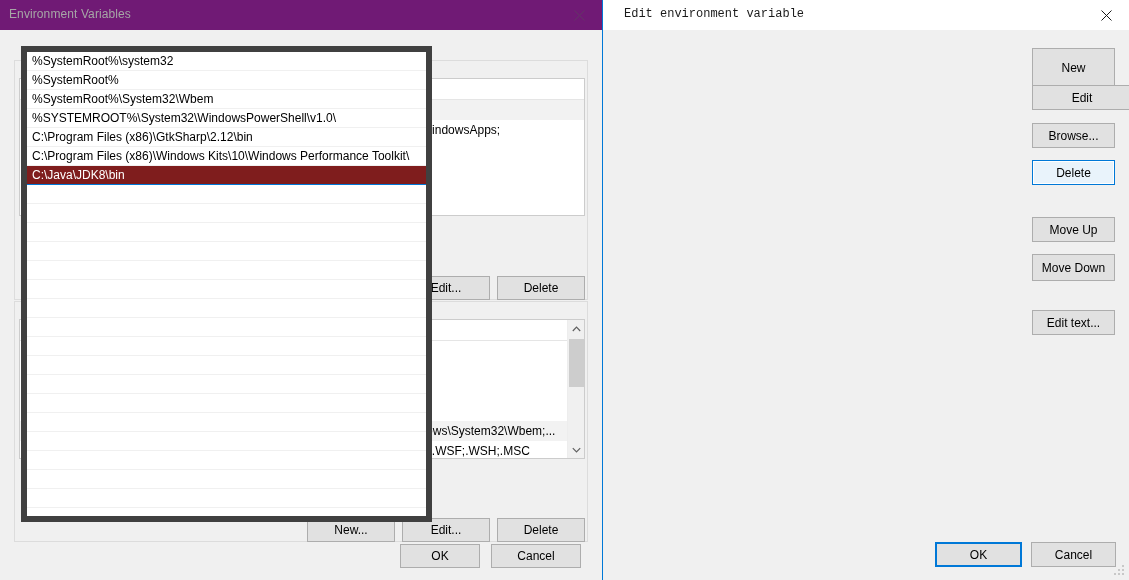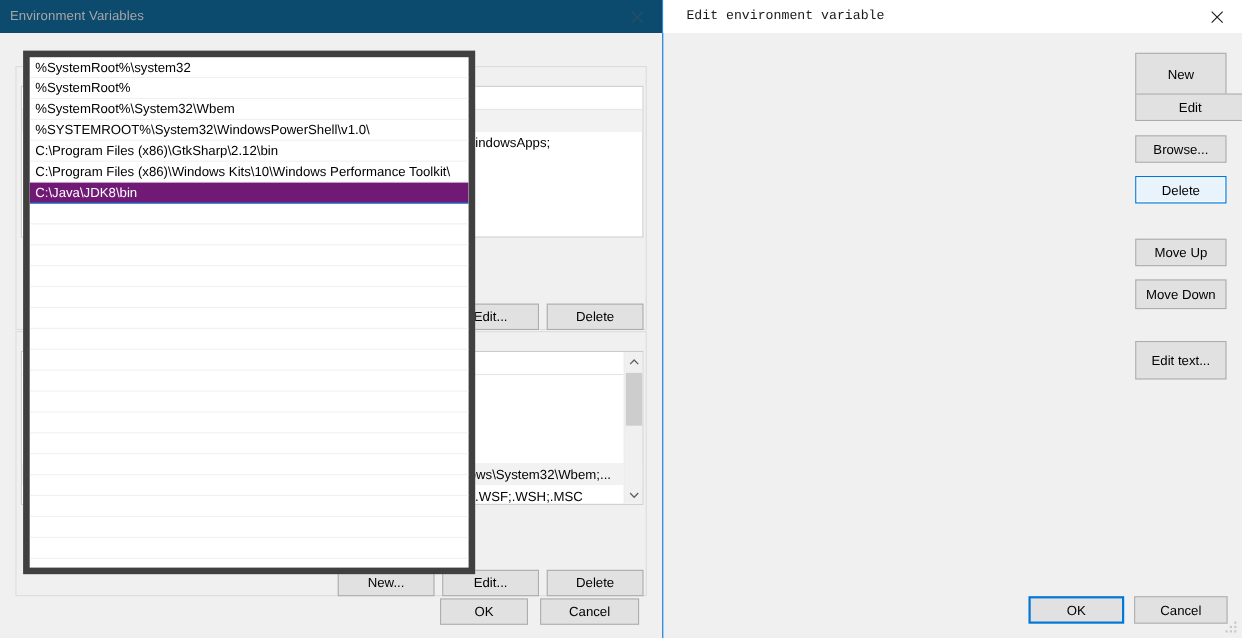--- a/index.html
+++ b/index.html
@@ -16,21 +16,21 @@
   
   .win-left {
     position: absolute; left: 0; top: 0;
     width: 602px; height: 580px;
     background: #f0f0f0;
     border-right: 1px solid #d9d9d9;
   }
   .titlebar-left {
     position: absolute; left: 0; top: 0;
     width: 602px; height: 30px;
-    background: #0c4a6e;
+    background: #701a75;
   }
   .titlebar-left .title {
     position: absolute; left: 9px; top: 7px;
     font-size: 12px; color: #a6a6a6;
     letter-spacing: .1px;
     white-space: nowrap;
   }
   .close-left {
     position: absolute; right: 0; top: 0;
     width: 46px; height: 30px;
@@ -171,34 +171,34 @@
     overflow: hidden;
   }
   .p-row {
     height: 19px; line-height: 19px;
     font-size: 12px; color: #000;
     padding-left: 5px;
     border-bottom: 1px solid #f0f0f0;
     white-space: nowrap; overflow: hidden;
   }
   .p-row.selected {
-    background: #701a75;
+    background: #7f1d1d;
     color: #ffffff;
     border-bottom-color: #0078d7;
   }
   .p-row.empty { color: transparent; }
 
   
   #r-new       { left: 1032px; top: 48px;  width: 83px; height: 39px; }
   #r-edit      { left: 1032px; top: 85px;  width: 100px; height: 25px; }
   #r-browse    { left: 1032px; top: 123px; width: 83px; height: 25px; }
   #r-delete    { left: 1032px; top: 160px; width: 83px; height: 25px; }
   #r-moveup    { left: 1032px; top: 217px; width: 83px; height: 25px; }
   #r-movedown  { left: 1032px; top: 254px; width: 83px; height: 27px; }
-  #r-edittext  { left: 1032px; top: 310px; width: 83px; height: 35px; }
+  #r-edittext  { left: 1032px; top: 310px; width: 83px; height: 25px; }
   #r-ok        { left: 935px;  top: 542px; width: 87px; height: 25px; }
   #r-cancel    { left: 1031px; top: 542px; width: 85px; height: 25px; }
 
   .grip {
     position: absolute; right: 3px; bottom: 3px;
     width: 12px; height: 12px;
   }
   .grip i {
     position: absolute; width: 2px; height: 2px; background: #c8c8c8;
   }

